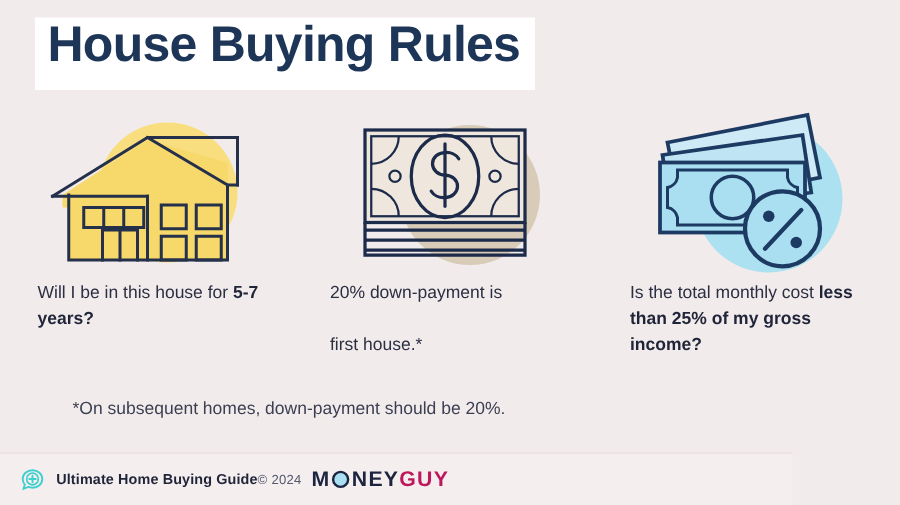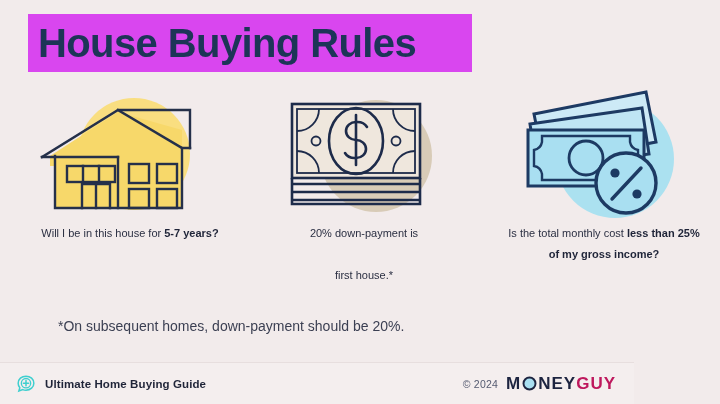--- a/index.html
+++ b/index.html
@@ -20,25 +20,24 @@
     height: 404px;
     background: #f2ebeb;
     box-sizing: border-box;
   }
 
   
   .title-wrap {
     position: absolute;
     left: 28px;
     top: 14px;
-    width: 444px;
+    width: 400px;
     height: 58px;
-    background: #d946ef;
-    display: flex;
-    align-items: center;
+    background: #ffffff;
+    display: flex;
   }
   .title-text {
     font-size: 40px;
     line-height: 44px;
     font-weight: bold;
     color: #1d3557;
     letter-spacing: -0.6px;
     padding-left: 10px;
     white-space: nowrap;
   }
@@ -90,25 +89,24 @@
 
   .icon-svg {
     position: absolute;
     left: 0;
     top: 0;
   }
 
   .caption {
     margin-left: 30px;
     margin-top: 2px;
-    font-size: 11px;
+    font-size: 14px;
     line-height: 21px;
     color: #2b2f42;
     width: 200px;
-    text-align: center;
   }
   .col-2 .caption { margin-left: 24px; width: 200px; }
   .col-3 .caption { margin-left: 24px; width: 200px; }
   .caption b { font-weight: bold; color: #1f2438; }
 
   
   .footnote {
     position: absolute;
     left: 58px;
     top: 319px;
@@ -121,21 +119,21 @@
   .footer {
     position: absolute;
     left: 0;
     bottom: 0;
     width: 634px;
     height: 42px;
     background: #f4eeee;
     border-top: 1px solid #e7dede;
     display: flex;
     align-items: center;
-    justify-content: space-between;
+    justify-content: flex-start;
     box-sizing: border-box;
     padding: 0 18px 0 16px;
   }
   .footer-left {
     display: flex;
     align-items: center;
     gap: 9px;
   }
   .footer-label {
     font-size: 11.5px;

